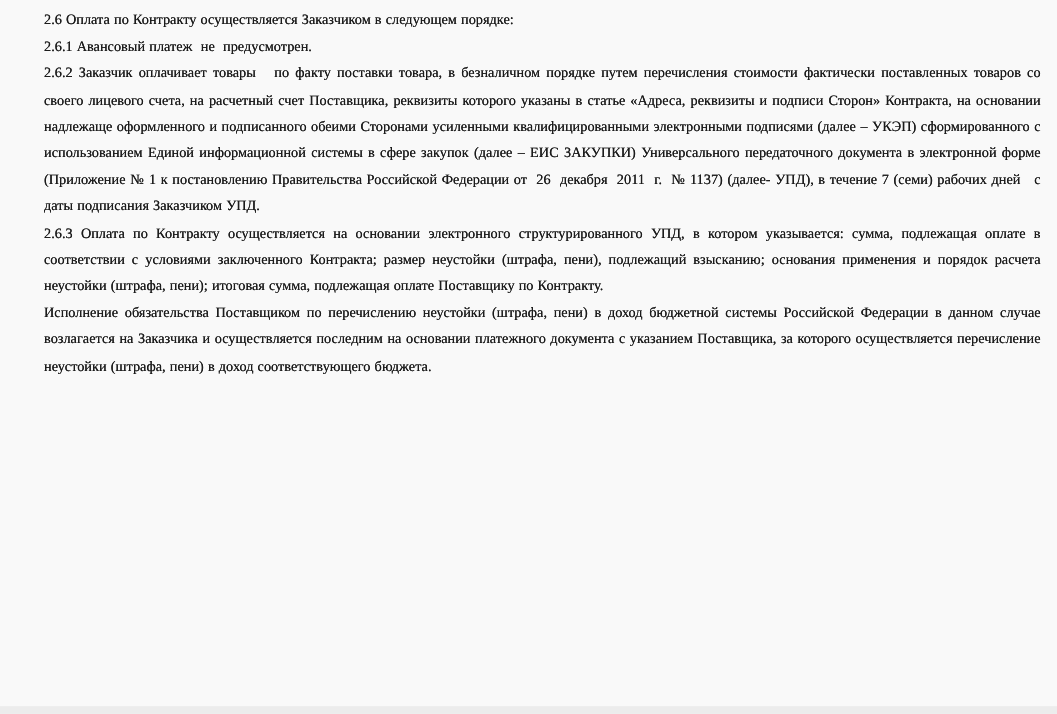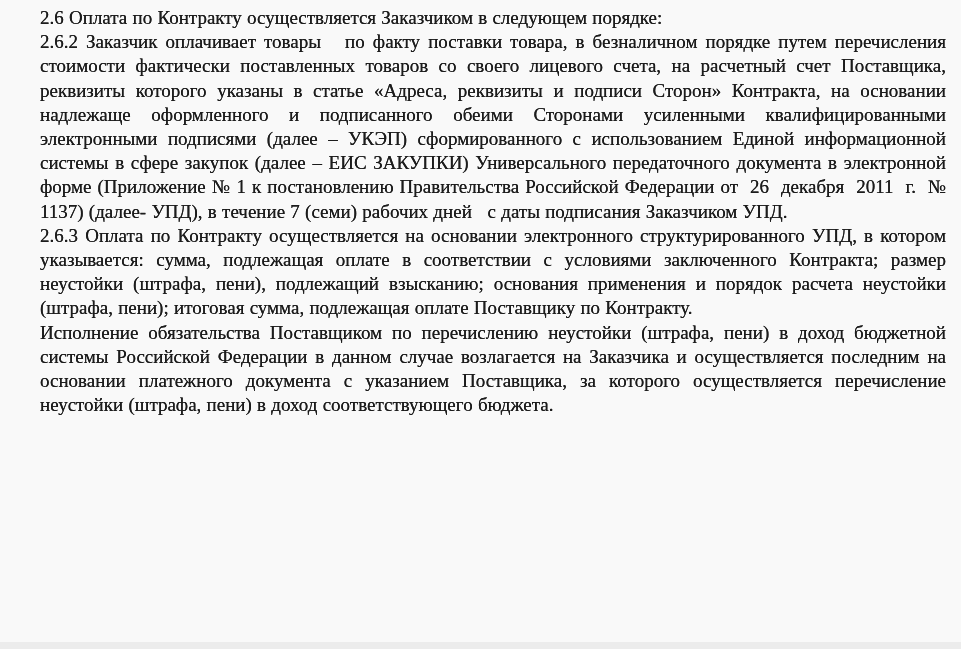--- a/index.html
+++ b/index.html
@@ -13,21 +13,21 @@
     overflow: hidden;
     position: relative;
   }
   .page {
     box-sizing: border-box;
     width: 961px;
     height: 649px;
     padding: 6px 15px 0 40px;
     background: #f9f9f9;
     font-family: "Liberation Serif", "DejaVu Serif", serif;
-    font-size: 19px;
+    font-size: 13px;
     line-height: 24.2px;
     color: #1c1c1c;
     
     text-shadow: 0 0 0.45px #1c1c1c;
   }
   .page p {
     margin: 0;
     padding: 0;
     text-align: justify;
     white-space: pre-wrap; 
@@ -40,18 +40,19 @@
     width: 961px;
     height: 7px;
     background: #ececec;
   }
 </style>
 </head>
 <body>
 
 <div class="page">
   <p>2.6 Оплата по Контракту осуществляется Заказчиком в следующем порядке:</p>
+  <p>2.6.1 Авансовый платеж  не  предусмотрен.</p>
   <p>2.6.2 Заказчик оплачивает товары   по факту поставки товара, в безналичном порядке путем перечисления стоимости фактически поставленных товаров со своего лицевого счета, на расчетный счет Поставщика, реквизиты которого указаны в статье «Адреса, реквизиты и подписи Сторон» Контракта, на основании надлежаще оформленного и подписанного обеими Сторонами усиленными квалифицированными электронными подписями (далее – УКЭП) сформированного с использованием Единой информационной системы в сфере закупок (далее – ЕИС ЗАКУПКИ) Универсального передаточного документа в электронной форме (Приложение № 1 к постановлению Правительства Российской Федерации от  26  декабря  2011  г.  № 1137) (далее- УПД), в течение 7 (семи) рабочих дней   с даты подписания Заказчиком УПД.</p>
   <p>2.6.3 Оплата по Контракту осуществляется на основании электронного структурированного УПД, в котором указывается: сумма, подлежащая оплате в соответствии с условиями заключенного Контракта; размер неустойки (штрафа, пени), подлежащий взысканию; основания применения и порядок расчета неустойки (штрафа, пени); итоговая сумма, подлежащая оплате Поставщику по Контракту.</p>
   <p>Исполнение обязательства Поставщиком по перечислению неустойки (штрафа, пени) в доход бюджетной системы Российской Федерации в данном случае возлагается на Заказчика и осуществляется последним на основании платежного документа с указанием Поставщика, за которого осуществляется перечисление неустойки (штрафа, пени) в доход соответствующего бюджета.</p>
 </div>
 
 <div class="bottom-edge"></div>
 
 </body></html>

